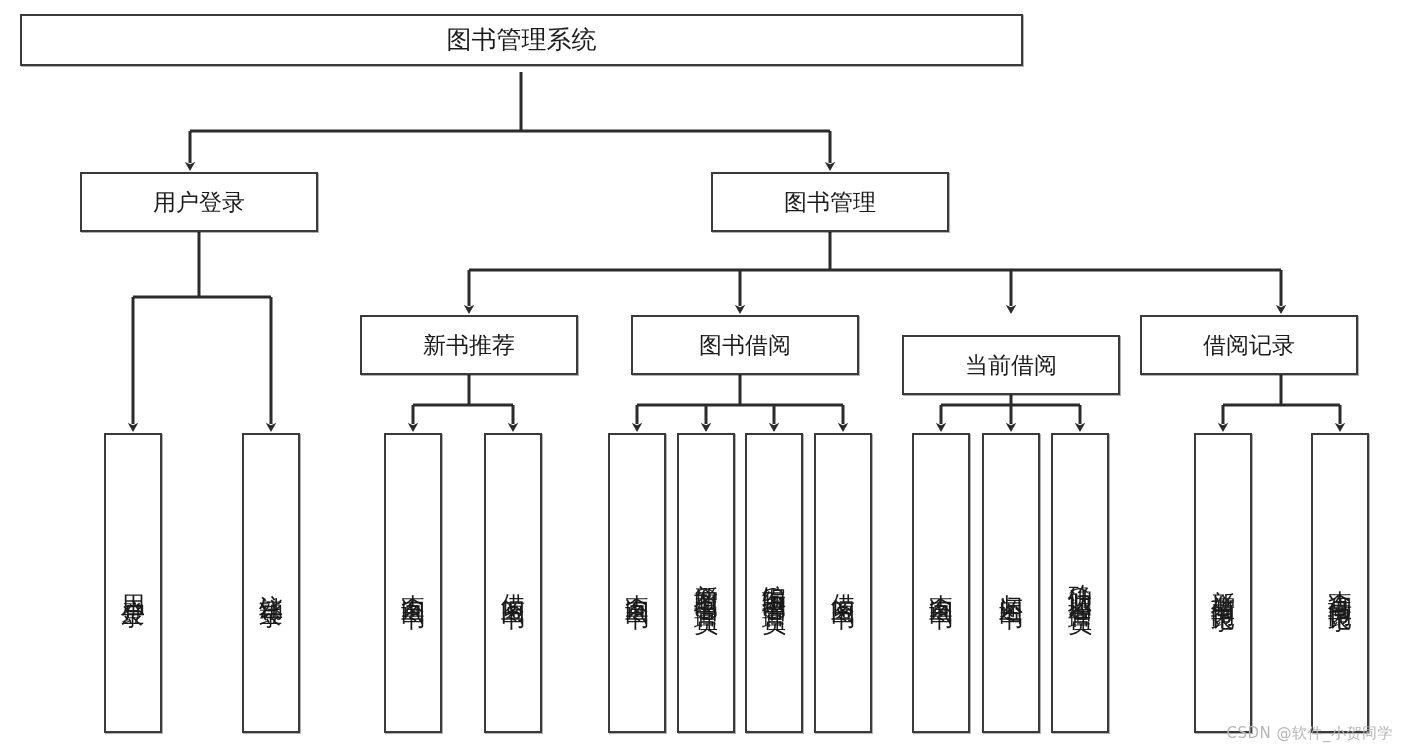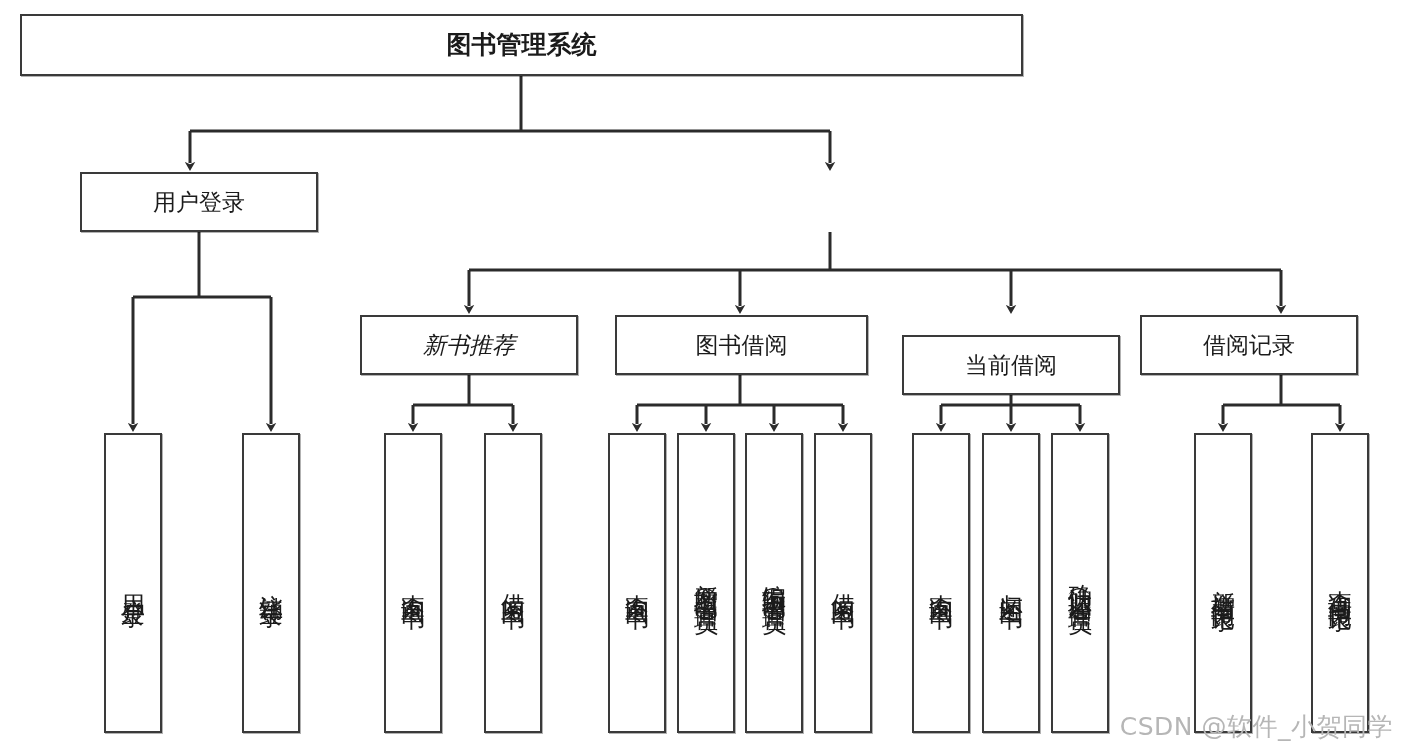--- a/index.html
+++ b/index.html
@@ -63,21 +63,21 @@
     font-size: 24px;
     letter-spacing: 4px;
     line-height: 1;
     white-space: nowrap;
     max-height: 268px;
   }
   .watermark {
     position: absolute;
     right: 12px;
     bottom: 4px;
-    font-size: 25px;
+    font-size: 15px;
     color: #b6b6b6;
     letter-spacing: 0.5px;
     white-space: nowrap;
     user-select: none;
   }
 </style>
 </head>
 <body>
 
 <div id="diagram-root">
@@ -126,34 +126,37 @@
       <path d="M 1011 405 L 1011 424" marker-end="url(#arrow)"></path>
       <path d="M 1080 405 L 1080 424" marker-end="url(#arrow)"></path>
 
       <path d="M 1281 375 L 1281 405"></path>
       <path d="M 1223 405 L 1340 405"></path>
       <path d="M 1223 405 L 1223 424" marker-end="url(#arrow)"></path>
       <path d="M 1340 405 L 1340 424" marker-end="url(#arrow)"></path>
     </g>
   </svg>
 
-  <div class="node level-1" style="left:20px; top:14px; width:1003px; height:62px;font-weight:bold;">
+  <div class="node level-1" style="left:20px; top:14px; width:1003px; height:52px;">
     <span class="node-label">图书管理系统</span>
   </div>
 
   <div class="node level-2" style="left:80px; top:172px; width:238px; height:60px;">
     <span class="node-label">用户登录</span>
   </div>
 
-
-  <div class="node level-3" style="left:360px; top:315px; width:218px; height:60px;font-style:italic;">
+  <div class="node level-2" style="left:711px; top:172px; width:238px; height:60px;">
+    <span class="node-label">图书管理</span>
+  </div>
+
+  <div class="node level-3" style="left:360px; top:315px; width:218px; height:60px;">
     <span class="node-label">新书推荐</span>
   </div>
 
-  <div class="node level-3" style="left:615px; top:315px; width:253px; height:60px;">
+  <div class="node level-3" style="left:631px; top:315px; width:228px; height:60px;">
     <span class="node-label">图书借阅</span>
   </div>
 
   <div class="node level-3" style="left:902px; top:315px; width:218px; height:60px;margin-top:20px;">
     <span class="node-label">当前借阅</span>
   </div>
 
   <div class="node level-3" style="left:1140px; top:315px; width:218px; height:60px;">
     <span class="node-label">借阅记录</span>
   </div>

